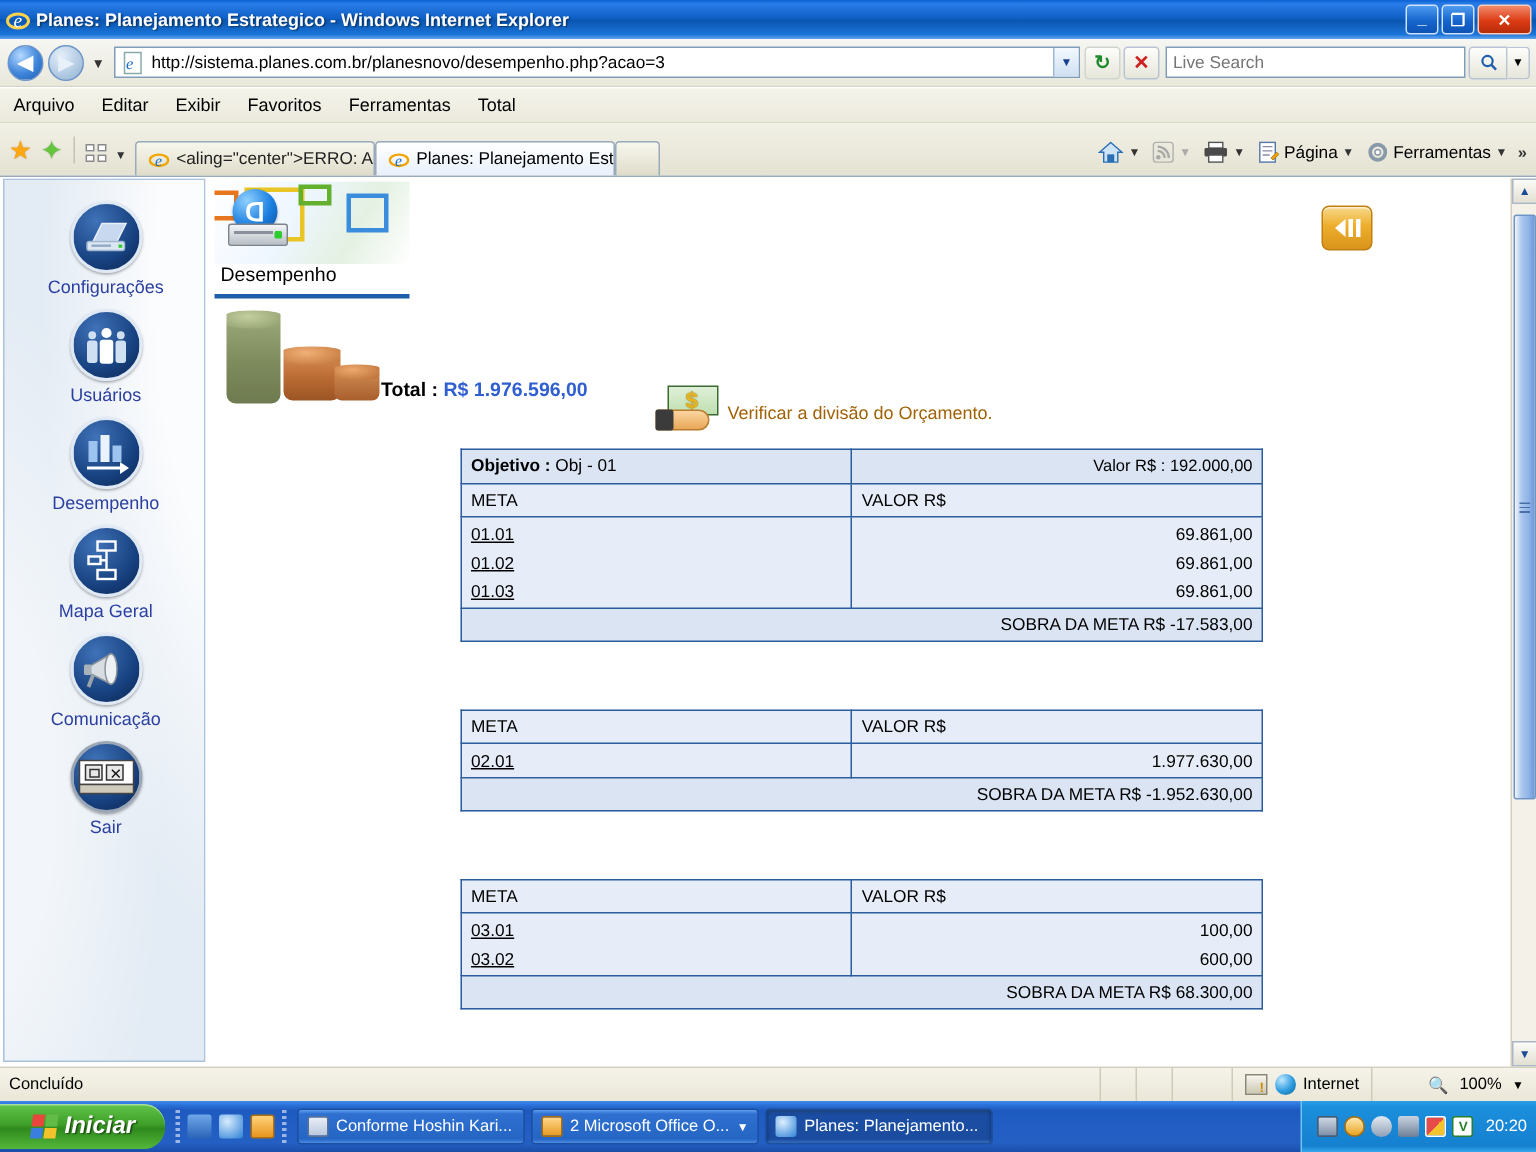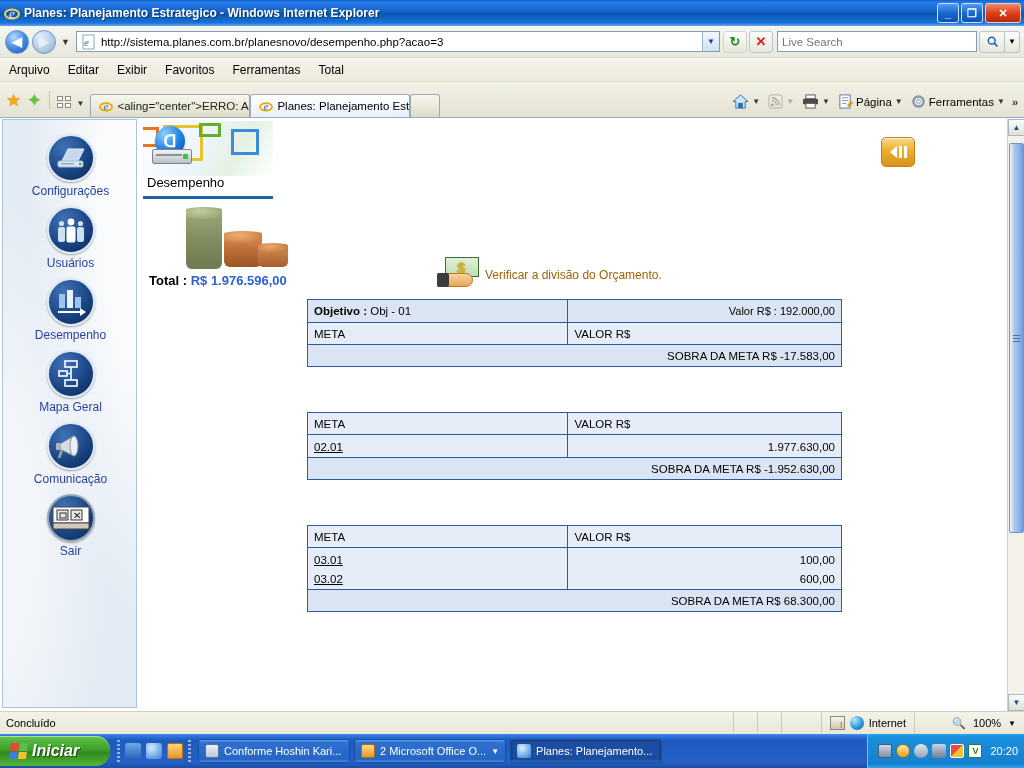--- a/index.html
+++ b/index.html
@@ -207,21 +207,21 @@
     background: linear-gradient(to bottom, #f7d98d, #eeae2c 45%, #d8941b);
     border: 1px solid #c07f12; box-shadow: inset 0 1px 0 rgba(255,255,255,.6);
     display: flex; align-items: center; justify-content: center; gap: 2px;
   }
   .collapse-btn .tri {
     width: 0; height: 0; border-top: 6px solid transparent; border-bottom: 6px solid transparent;
     border-right: 7px solid #fff;
   }
   .collapse-btn .bar { width: 3px; height: 12px; background: #fff; }
 
-  .total-row { position: absolute; left: 10px; top: 92px; display: flex; align-items: flex-end; flex-direction: column; }
+  .total-row { position: absolute; left: 10px; top: 92px; display: flex; align-items: flex-end; }
   .coins { position: relative; width: 105px; height: 62px; }
   .stack {
     position: absolute; border-radius: 50% / 22%;
   }
   .total-text { font-size: 13px; font-weight: bold; color: #000; margin-left: 2px; margin-bottom: 6px; }
   .total-text .amt { color: #2f5fd0; }
 
   .tables { position: absolute; left: 170px; top: 180px; width: 535px; }
   .otable {
     width: 535px; border: 1px solid #2a5c9e; border-collapse: collapse;
@@ -279,21 +279,21 @@
   
   .taskbar {
     position: absolute; left: 0; top: 734px; width: 1024px; height: 34px;
     background: linear-gradient(to bottom, #3f8beb 0%, #2a6fd6 9%, #1e5bc0 18%, #245fc4 82%, #1a4fa8 100%);
     display: flex; align-items: center;
   }
   .startbtn {
     width: 110px; height: 30px; margin: 0 0 0 0;
     background: linear-gradient(to bottom, #63c44a 0%, #3fa02a 45%, #2f8a1e 55%, #54b83a 100%);
     border-radius: 0 14px 14px 0;
-    display: flex; align-items: center; gap: 5px; padding-left: 10px;
+    display: flex; align-items: center; gap: 5px; padding-left: 21px;
     box-shadow: inset 0 1px 0 rgba(255,255,255,.45);
   }
   .startbtn .flag { width: 17px; height: 16px; display: grid; grid-template-columns: 1fr 1fr; grid-template-rows: 1fr 1fr; gap: 1px; transform: skewX(-8deg); }
   .startbtn .flag i { display: block; }
   .startbtn .txt { color: #fff; font-size: 16px; font-weight: bold; font-style: italic; text-shadow: 1px 1px 1px rgba(0,0,0,.5); }
   .qlaunch { display: flex; align-items: center; gap: 5px; padding: 0 7px; }
   .qlaunch .dotted { width: 3px; height: 22px; background: repeating-linear-gradient(to bottom, rgba(255,255,255,.55) 0 2px, transparent 2px 4px); }
   .qico { width: 16px; height: 16px; border-radius: 2px; }
   .tbtn-task {
     height: 24px; min-width: 152px; max-width: 162px; margin-right: 4px; padding: 0 6px;
@@ -591,20 +591,32 @@
               </td>
               <td class="valhdr">
                 <span>Valor R$ :</span>
                 <span>192.000,00</span>
               </td>
             </tr>
             <tr class="metahdr">
               <td>META</td>
               <td class="colhdr-val">VALOR R$</td>
             </tr>
+            <tr>
+              <td class="metacell">
+                <a>01.01</a>
+                <a>01.02</a>
+                <a>01.03</a>
+              </td>
+              <td class="valcell">
+                <div>69.861,00</div>
+                <div>69.861,00</div>
+                <div>69.861,00</div>
+              </td>
+            </tr>
             <tr class="sobra">
               <td colspan="2">
                 <span>SOBRA DA META R$</span>
                 <span>-17.583,00</span>
               </td>
             </tr>
           </tbody>
         </table>
 
         <table class="otable">

